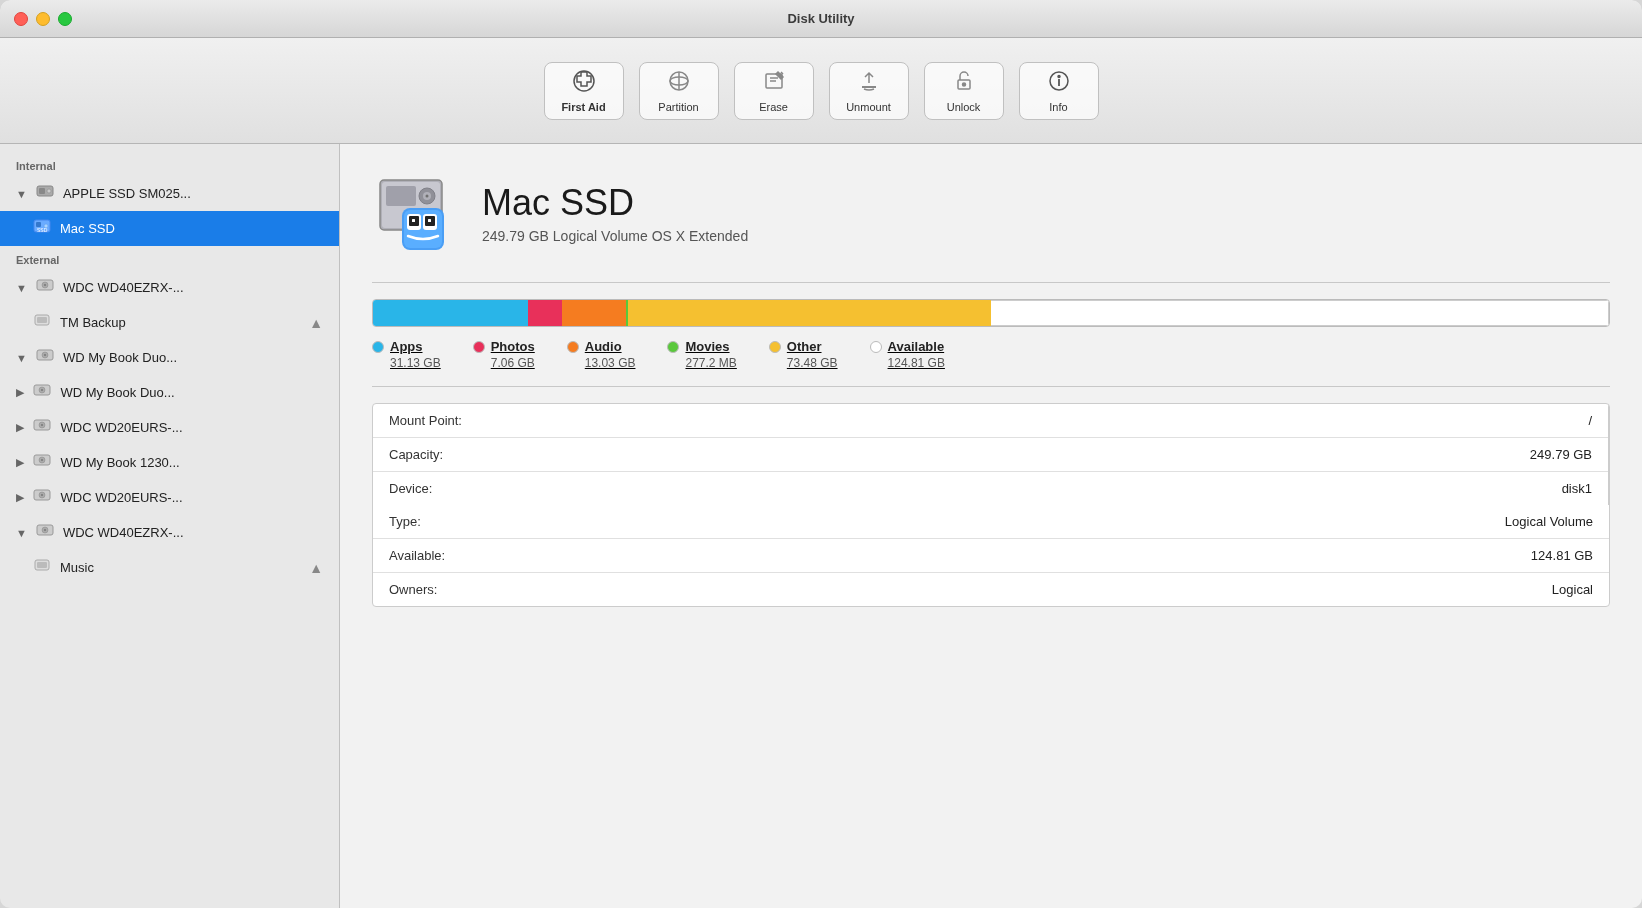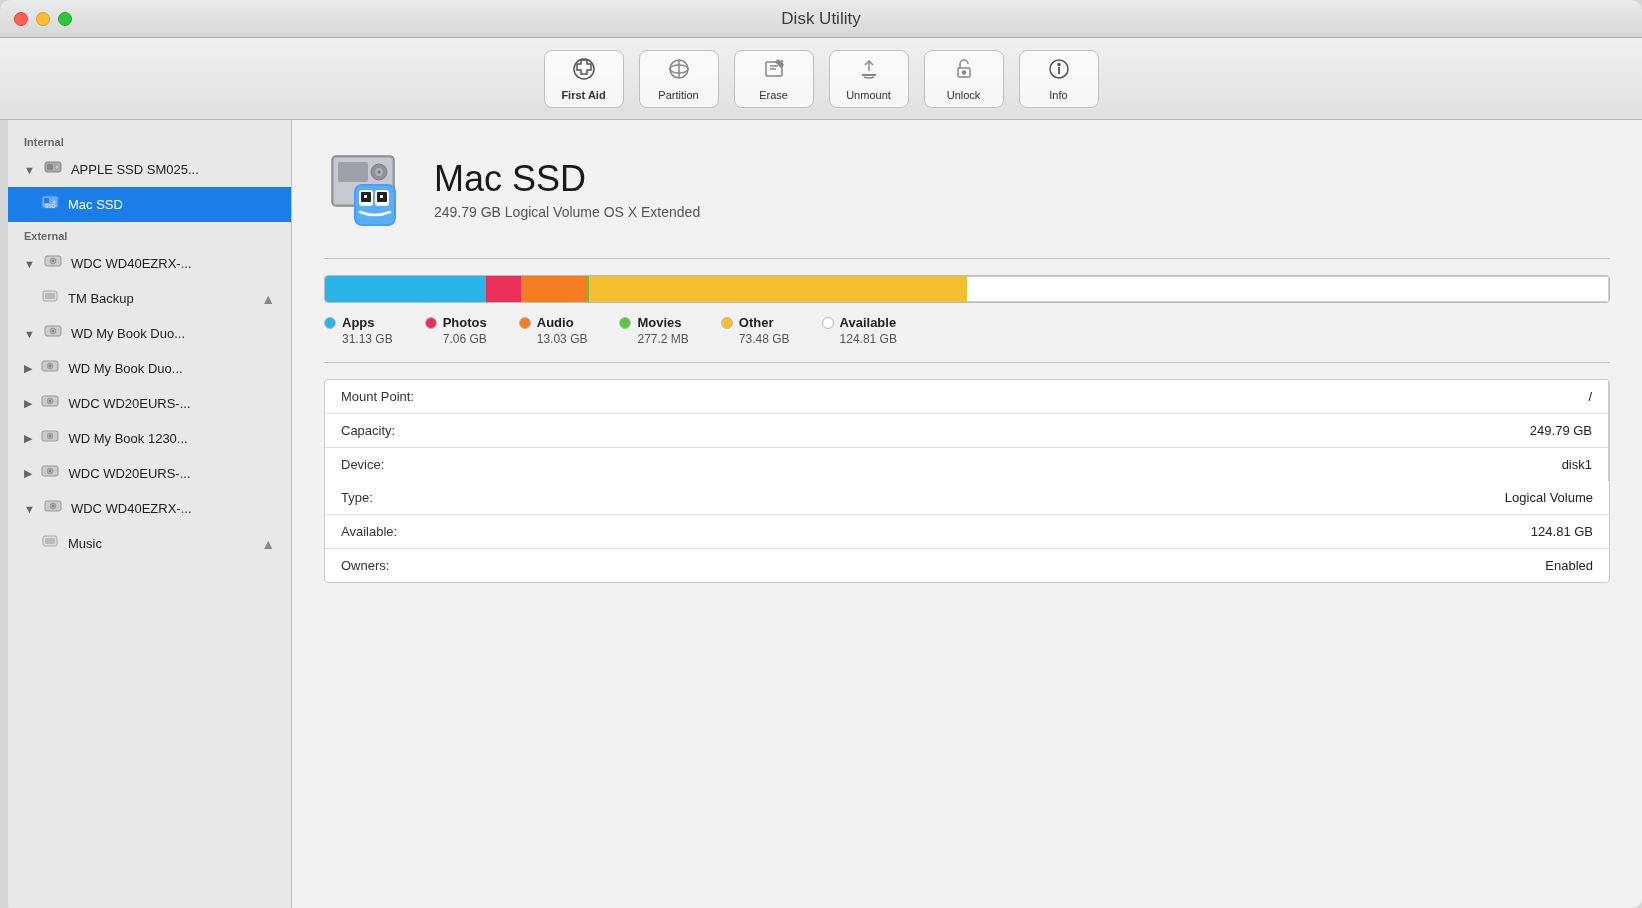--- a/index.html
+++ b/index.html
@@ -32,33 +32,33 @@
     }
     .traffic-light {
       width: 14px;
       height: 14px;
       border-radius: 50%;
     }
     .tl-close { background: #ff5f57; border: 1px solid #e0443e; }
     .tl-min { background: #febc2e; border: 1px solid #d4a020; }
     .tl-max { background: #28c840; border: 1px solid #1aaa2f; }
     .window-title {
-      font-size: 17px;
-      font-weight: 400;
+      font-size: 13px;
+      font-weight: 700;
       color: #3c3c3c;
     }
     .toolbar {
       background: linear-gradient(to bottom, #f0f0f0, #e0e0e0);
       border-bottom: 1px solid #b5b5b5;
       display: flex;
       justify-content: center;
       align-items: center;
       gap: 15px;
       padding: 8px 24px;
-      height: 82px;
+      height: 106px;
     }
     .toolbar-btn {
       display: flex;
       flex-direction: column;
       align-items: center;
       gap: 4px;
       padding: 6px 14px;
       background: rgba(255,255,255,0.7);
       border: 1px solid #c0c0c0;
       border-radius: 8px;
@@ -75,26 +75,25 @@
       color: #333;
       font-weight: 500;
     }
     .toolbar-btn.active .label { font-weight: 700; }
     .main-area {
       display: flex;
       flex: 1;
       overflow: hidden;
     }
     .sidebar {
-      width: 284px;
+      width: 340px;
       background: #e8e8e8;
       border-right: 1px solid #c0c0c0;
       overflow-y: auto;
       padding-top: 8px;
-      margin-left: 8px;
     }
     .sidebar-section-label {
       font-size: 11px;
       font-weight: 700;
       color: #666;
       padding: 8px 16px 4px 16px;
       text-transform: none;
     }
     .sidebar-item {
       display: flex;
@@ -160,20 +159,21 @@
       color: #555;
       margin-top: 4px;
     }
     .divider {
       height: 1px;
       background: #c8c8c8;
       margin: 16px 0;
     }
     .storage-bar-container {
       margin: 12px 0;
+      text-decoration: underline;
     }
     .storage-bar {
       height: 28px;
       border-radius: 4px;
       overflow: hidden;
       display: flex;
       border: 1px solid #bbb;
       background: white;
     }
     .storage-segment {
@@ -577,20 +577,20 @@
             <div class="info-row">
               <span class="info-key">Type:</span>
               <span class="info-val">Logical Volume</span>
             </div>
             <div class="info-row">
               <span class="info-key">Available:</span>
               <span class="info-val">124.81 GB</span>
             </div>
             <div class="info-row">
               <span class="info-key">Owners:</span>
-              <span class="info-val">Enabled</span>
+              <span class="info-val">Logical</span>
             </div>
           </div>
       </div>
     </div>
 
   </div>
 </div>
 
 </body></html>

